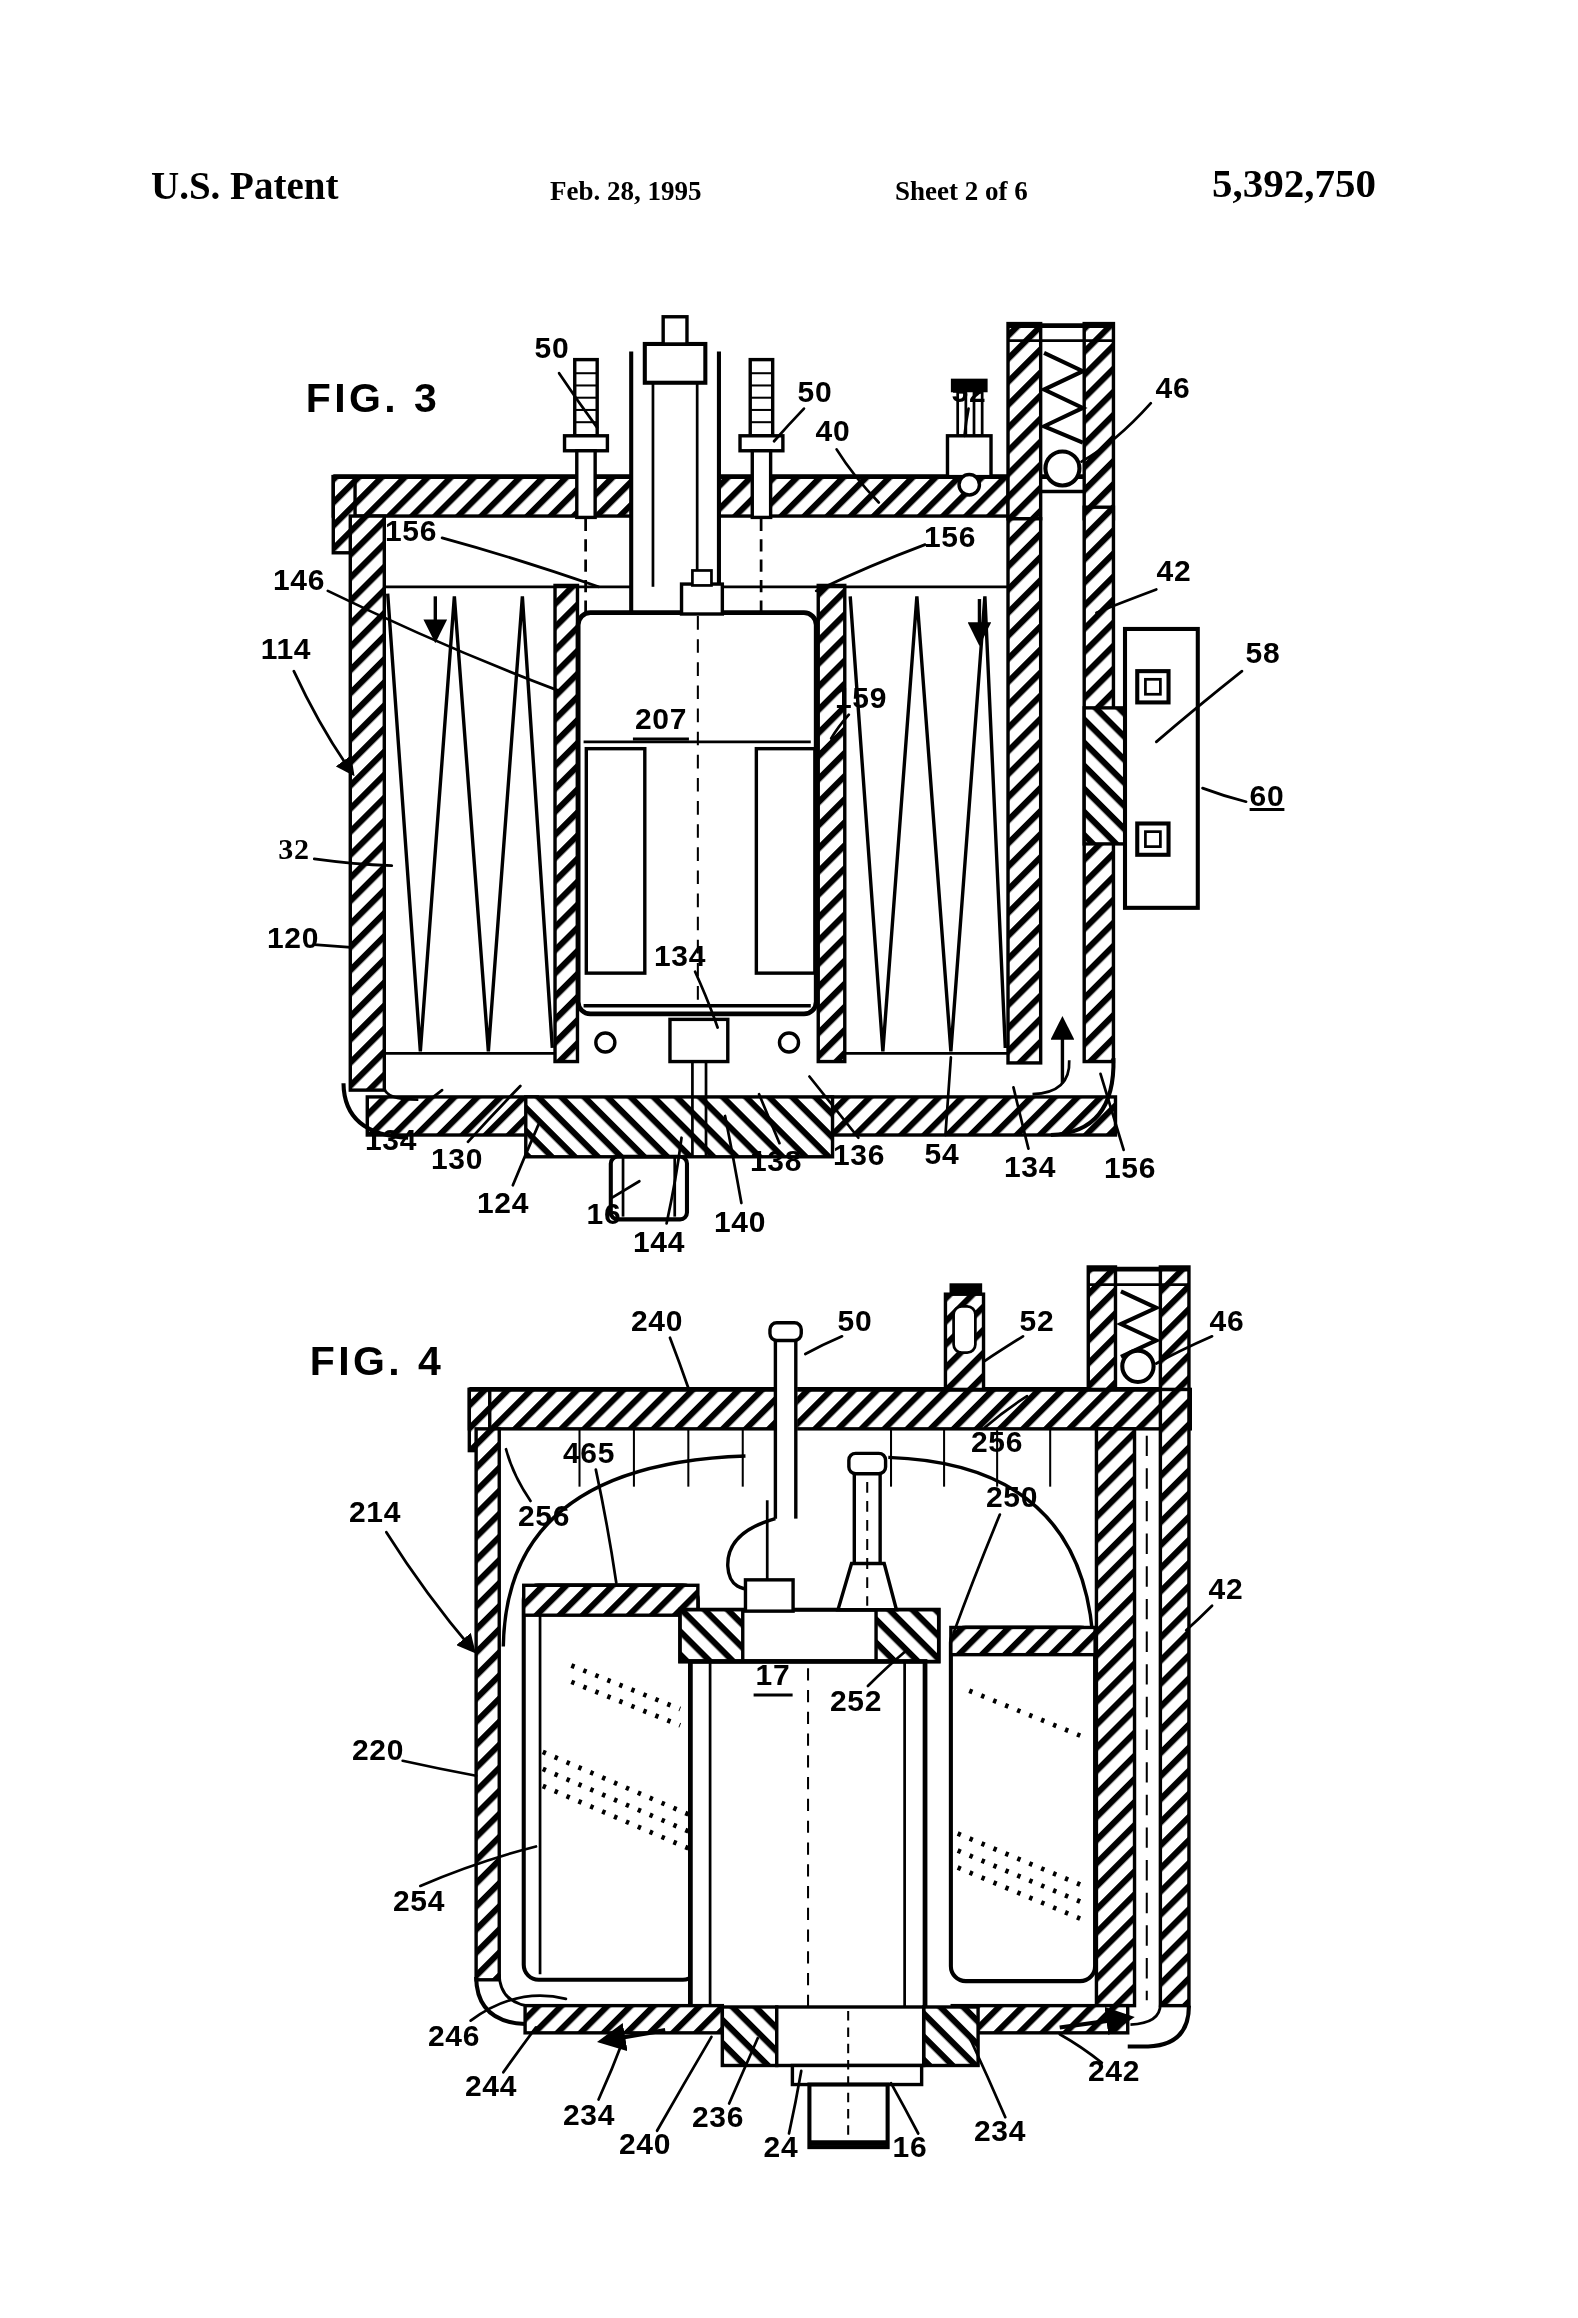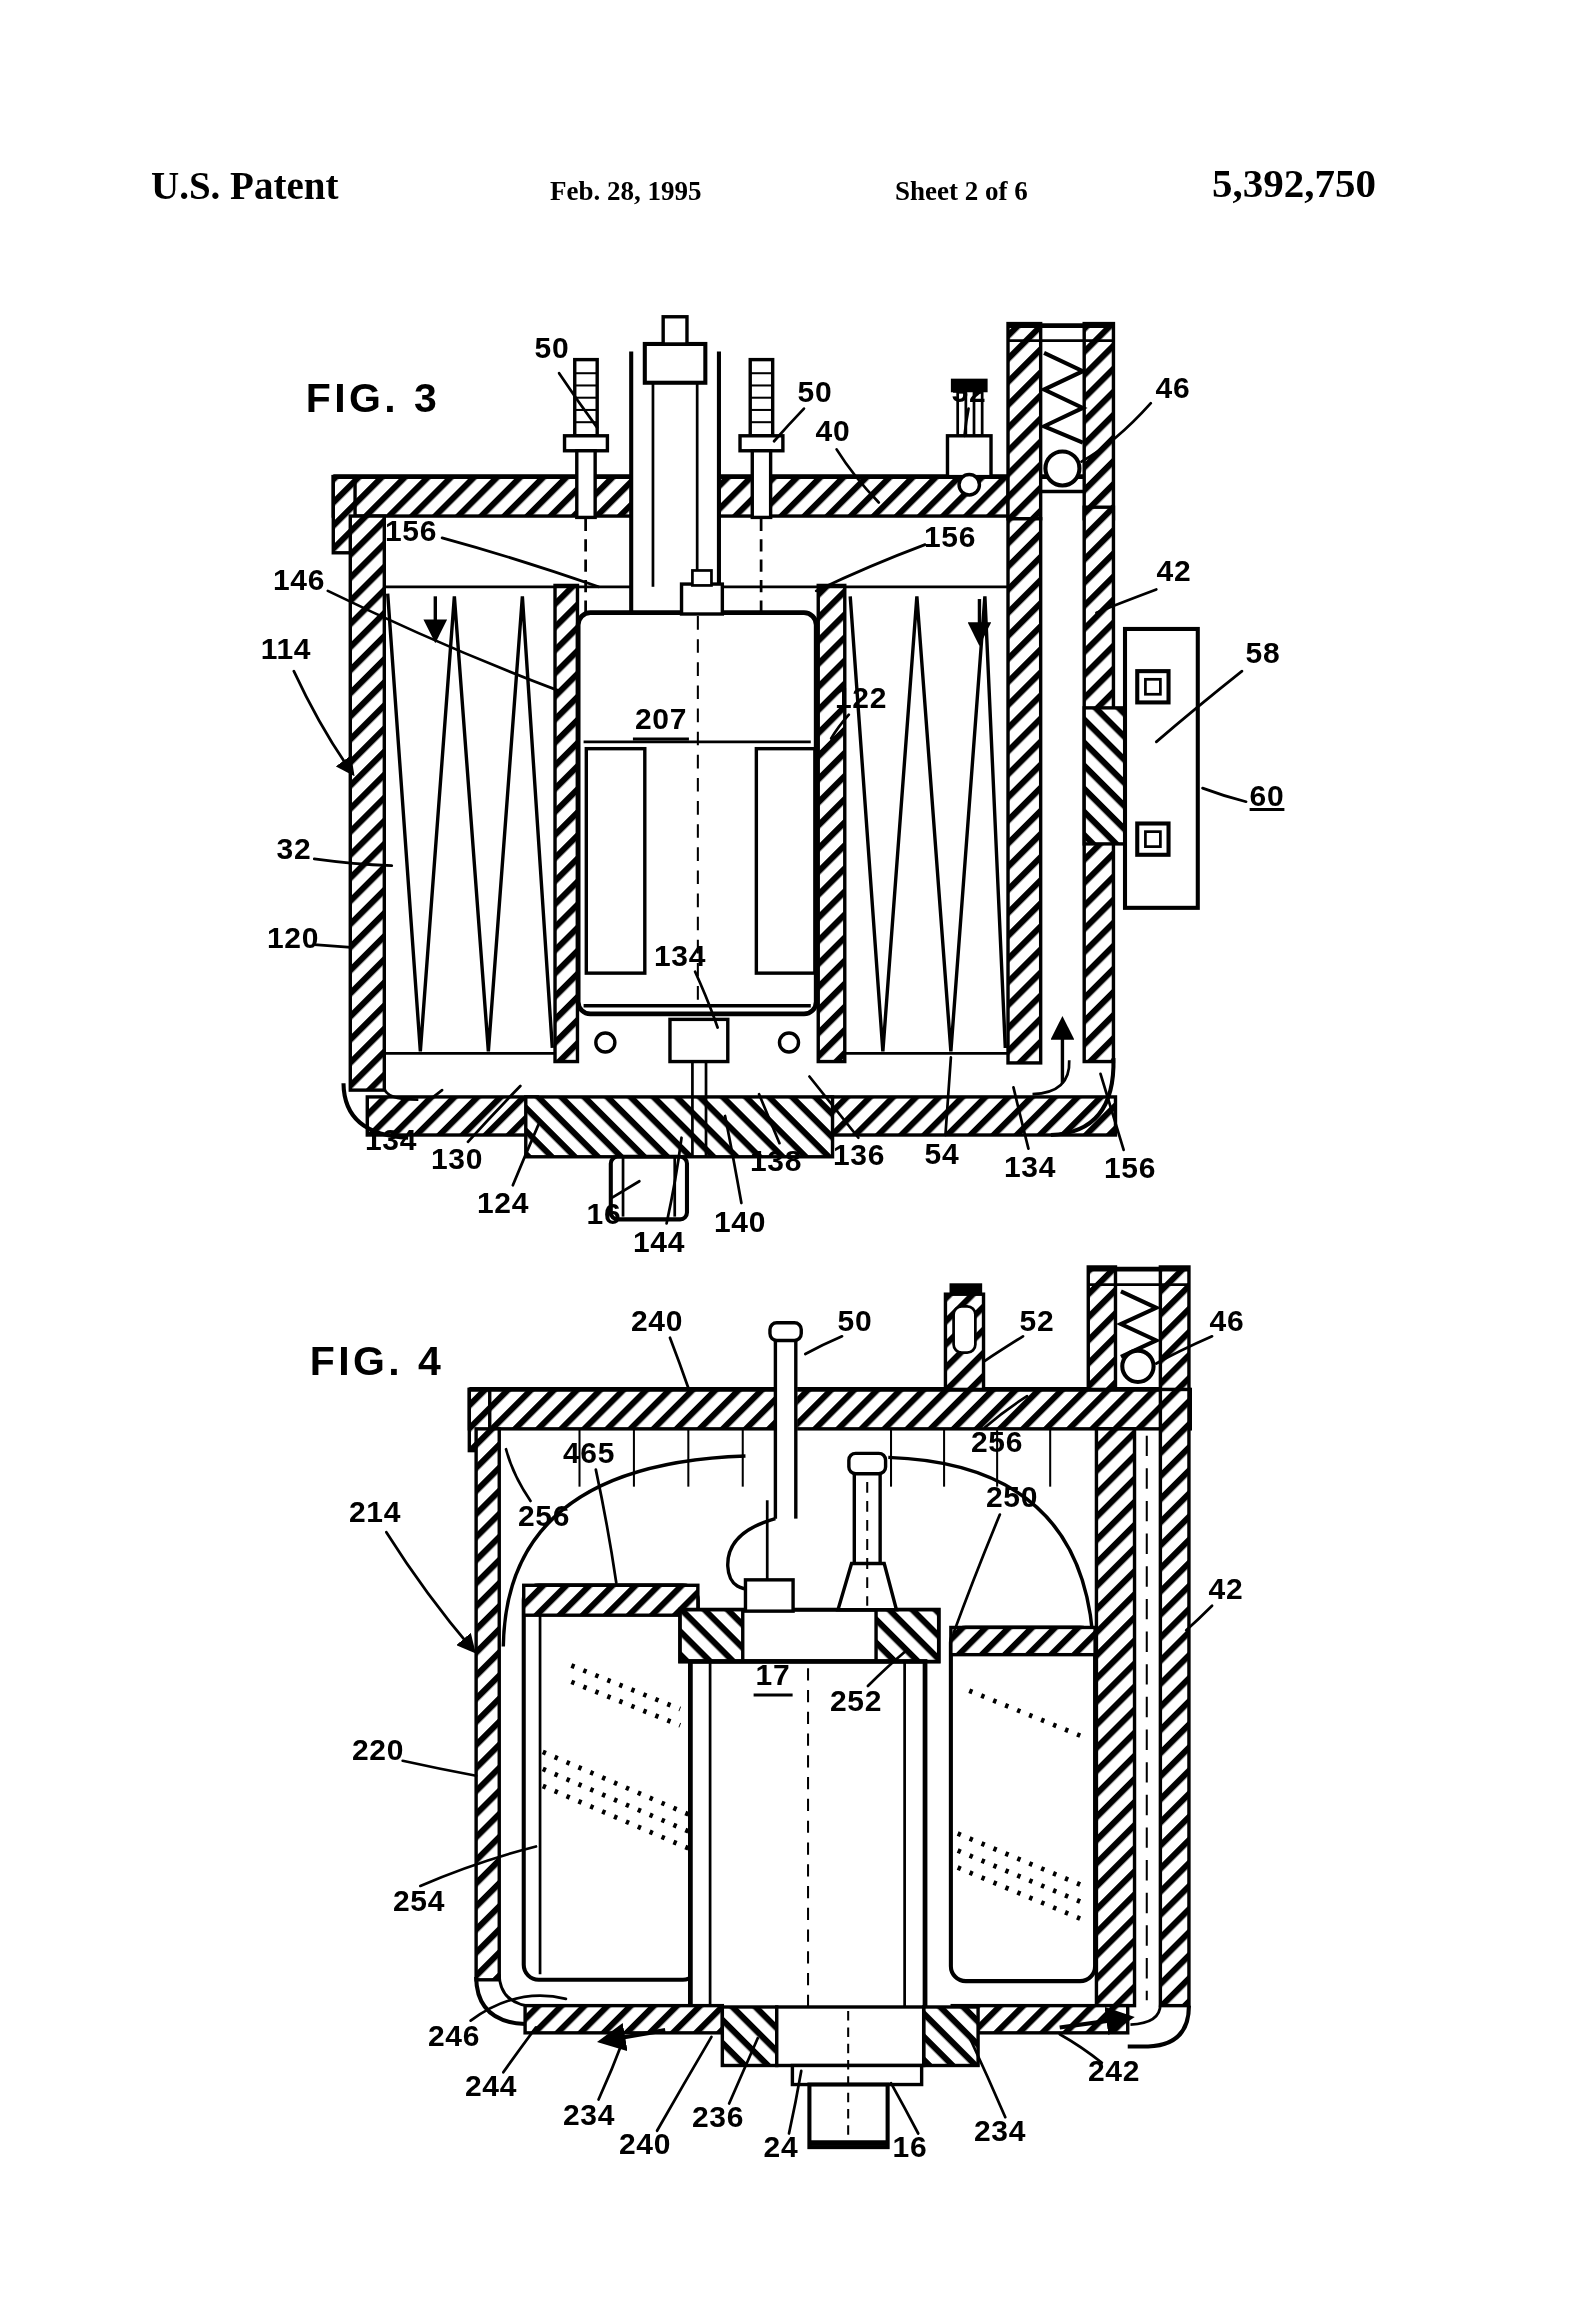--- a/index.html
+++ b/index.html
@@ -332,23 +332,23 @@
       <div class="ref-label" style="left: 833px; top: 431px;">40</div>
       <div class="ref-label" style="left: 969px; top: 392px;">52</div>
       <div class="ref-label" style="left: 1173px; top: 388px;">46</div>
       <div class="ref-label" style="left: 411px; top: 531px;">156</div>
       <div class="ref-label" style="left: 950px; top: 537px;">156</div>
       <div class="ref-label" style="left: 299px; top: 580px;">146</div>
       <div class="ref-label" style="left: 286px; top: 649px;">114</div>
       <div class="ref-label" style="left: 1174px; top: 571px;">42</div>
       <div class="ref-label" style="left: 1263px; top: 653px;">58</div>
       <div class="ref-label" style="left: 1267px; top: 796px; text-decoration: underline;">60</div>
-      <div class="ref-label" style="left: 861px; top: 698px;">122</div>
+      <div class="ref-label" style="left: 861px; top: 698px;">159</div>
       <div class="ref-label ul" style="left: 661px; top: 721px;">207</div>
-      <div class="ref-label" style="left: 294px; top: 849px;">32</div>
+      <div class="ref-label" style="left: 294px; top: 849px; font-family: Liberation Serif, serif;">32</div>
       <div class="ref-label" style="left: 293px; top: 938px;">120</div>
       <div class="ref-label" style="left: 680px; top: 956px;">134</div>
       <div class="ref-label" style="left: 391px; top: 1140px;">134</div>
       <div class="ref-label" style="left: 457px; top: 1159px;">130</div>
       <div class="ref-label" style="left: 503px; top: 1203px;">124</div>
       <div class="ref-label" style="left: 604px; top: 1214px;">16</div>
       <div class="ref-label" style="left: 659px; top: 1242px;">144</div>
       <div class="ref-label" style="left: 740px; top: 1222px;">140</div>
       <div class="ref-label" style="left: 776px; top: 1161px;">138</div>
       <div class="ref-label" style="left: 859px; top: 1155px;">136</div>

